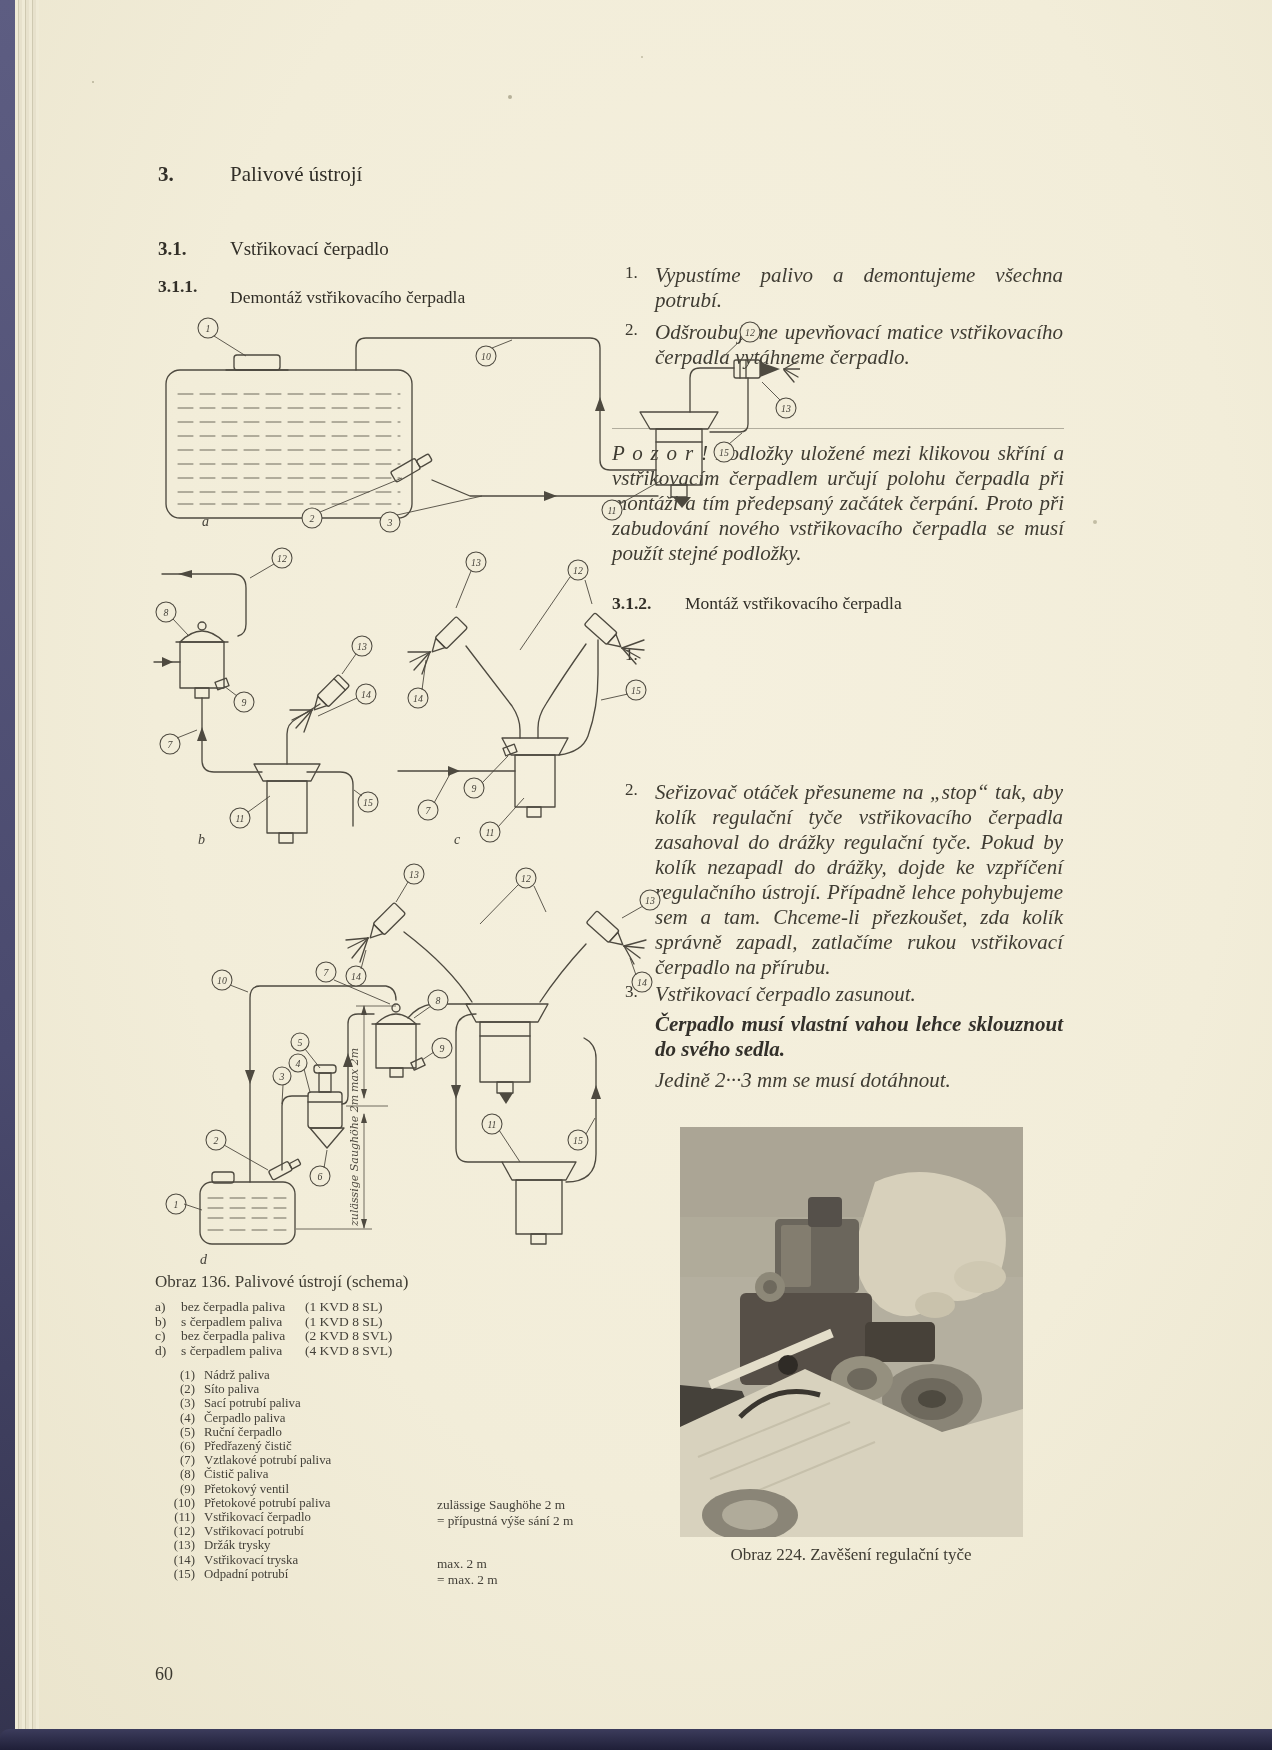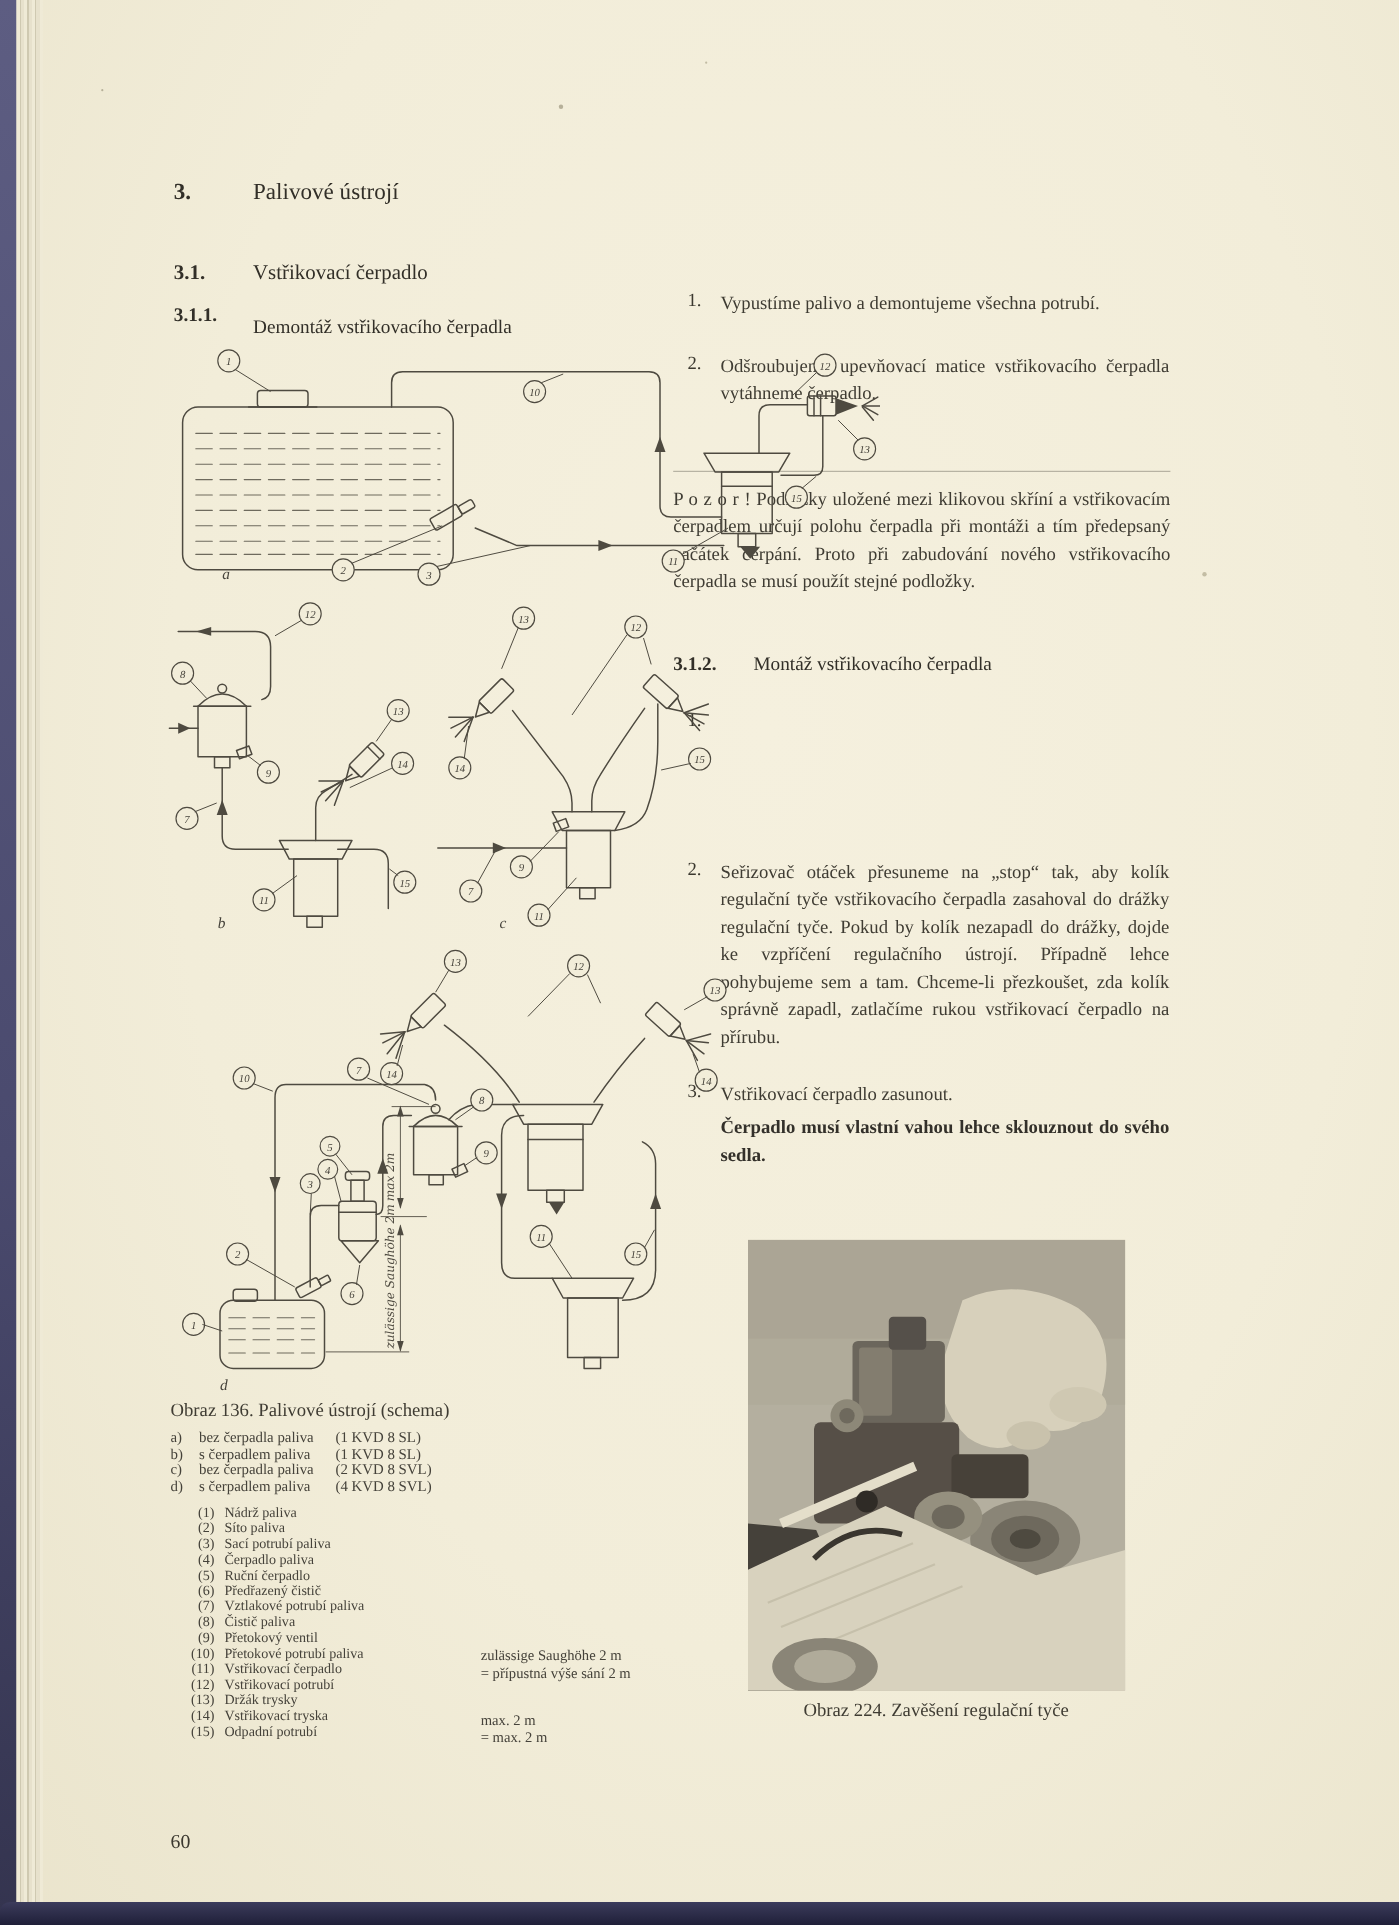--- a/index.html
+++ b/index.html
@@ -12,21 +12,21 @@
     background:repeating-linear-gradient(90deg,#efead6 0 3px,#cfc9b1 3px 4px,#e7e1cc 4px 7px);}
   .bottom-band{position:absolute;left:0;bottom:0;width:100%;height:21px;
     background:linear-gradient(#3c3c5c,#1f1f38);border-top-left-radius:9px;}
   .speck{position:absolute;width:4px;height:4px;border-radius:50%;background:#b6b099;
     box-shadow:132px -40px 0 -1px #c1bba3, 585px 425px 0 0 #c3bda4, -417px -15px 0 -1px #b6b099;}
   .abs{position:absolute;}
   .hnum{position:absolute;font-weight:bold;color:#322f28;}
   .htitle{position:absolute;font-weight:normal;color:#322f28;}
   .h1{font-size:21px;} .h2{font-size:19px;} .h3{font-size:17.5px;}
   .num{position:absolute;font-size:17px;color:#3b382f;}
-  .para{position:absolute;font-size:17px;line-height:25px;text-align:justify;color:#3f3c33;}
+  .para{position:absolute;font-size:21px;line-height:25px;text-align:justify;color:#3f3c33;font-style:italic;}
   .bold{font-weight:bold;color:#33302a;}
   .rule{position:absolute;height:1px;background:#7a766a;opacity:.55;}
   .caption{position:absolute;font-size:17px;color:#3f3c33;}
   .variants{position:absolute;font-size:13.5px;line-height:14.6px;color:#45423a;}
   .vrow{display:flex;}
   .vkey{width:26px;} .vtext{width:124px;}
   .parts{position:absolute;font-size:12.8px;line-height:14.2px;color:#45423a;}
   .prow{display:flex;}
   .pnum{width:32px;text-align:right;margin-right:9px;}
   .noteblk{position:absolute;font-size:13.3px;line-height:15.5px;color:#45423a;}
@@ -67,20 +67,21 @@
 
   <div class="hnum h3 abs" style="left:612px;top:593px">3.1.2.</div>
   <div class="htitle h3 abs" style="left:685px;top:593px">Montáž vstřikovacího čerpadla</div>
 
   <div class="num" style="left:625px;top:645px">1.</div>
   <div class="num" style="left:625px;top:780px">2.</div>
   <div class="para" style="left:655px;top:780px;width:408px">Seřizovač otáček přesuneme na „stop“ tak, aby kolík regulační tyče vstřikovacího čerpadla zasahoval do drážky regulační tyče. Pokud by kolík nezapadl do drážky, dojde ke vzpříčení regulačního ústrojí. Případně lehce pohybujeme sem a tam. Chceme-li přezkoušet, zda kolík správně zapadl, zatlačíme rukou vstřikovací čerpadlo na přírubu.</div>
   <div class="num" style="left:625px;top:982px">3.</div>
   <div class="para" style="left:655px;top:982px;width:408px">Vstřikovací čerpadlo zasunout.</div>
   <div class="para bold" style="left:655px;top:1012px;width:408px">Čerpadlo musí vlastní vahou lehce sklouznout do svého sedla.</div>
+  <div class="para" style="left:655px;top:1068px;width:408px">Jedině 2···3 mm se musí dotáhnout.</div>
 
   <svg class="abs" style="left:150px;top:312px" width="650" height="228" viewBox="0 0 650 228">
     <g class="dln">
       <rect x="16" y="58" width="246" height="148" rx="14"></rect>
       <rect x="84" y="43" width="46" height="15" rx="3"></rect>
         <line x1="76" y1="58" x2="138" y2="58"></line>
       <g class="fuel">
           <line x1="28" y1="82" x2="250" y2="82"></line>
           <line x1="28" y1="96" x2="250" y2="96"></line>
           <line x1="28" y1="110" x2="250" y2="110"></line>

